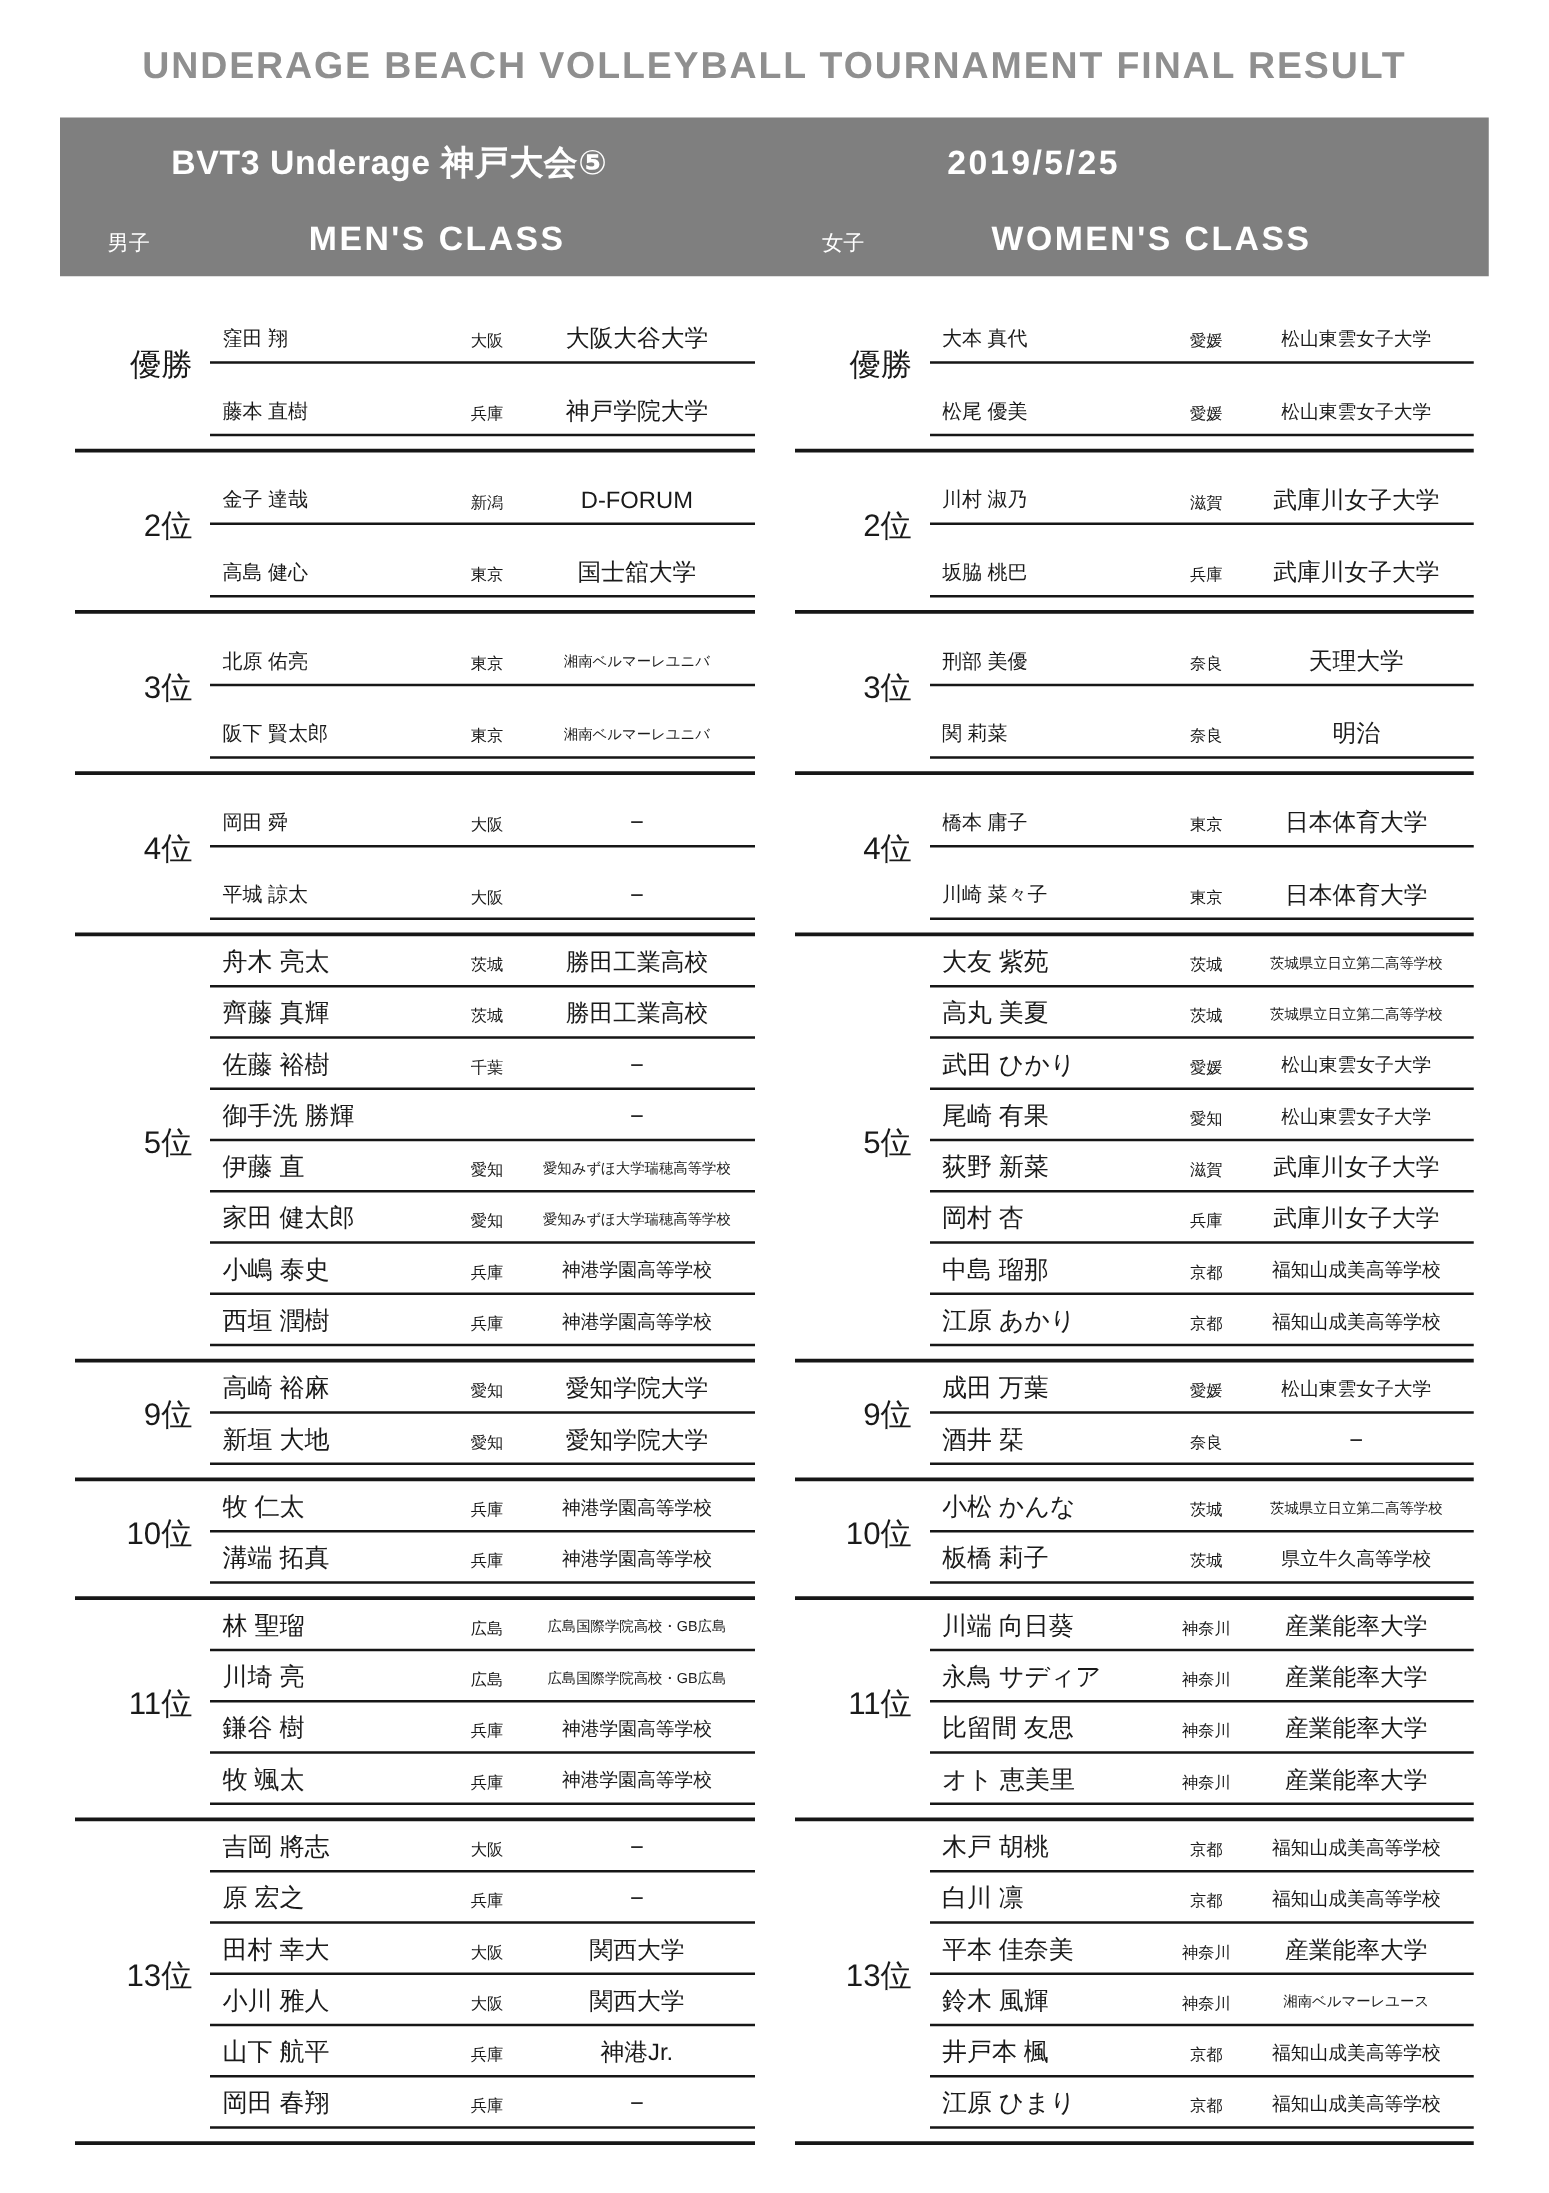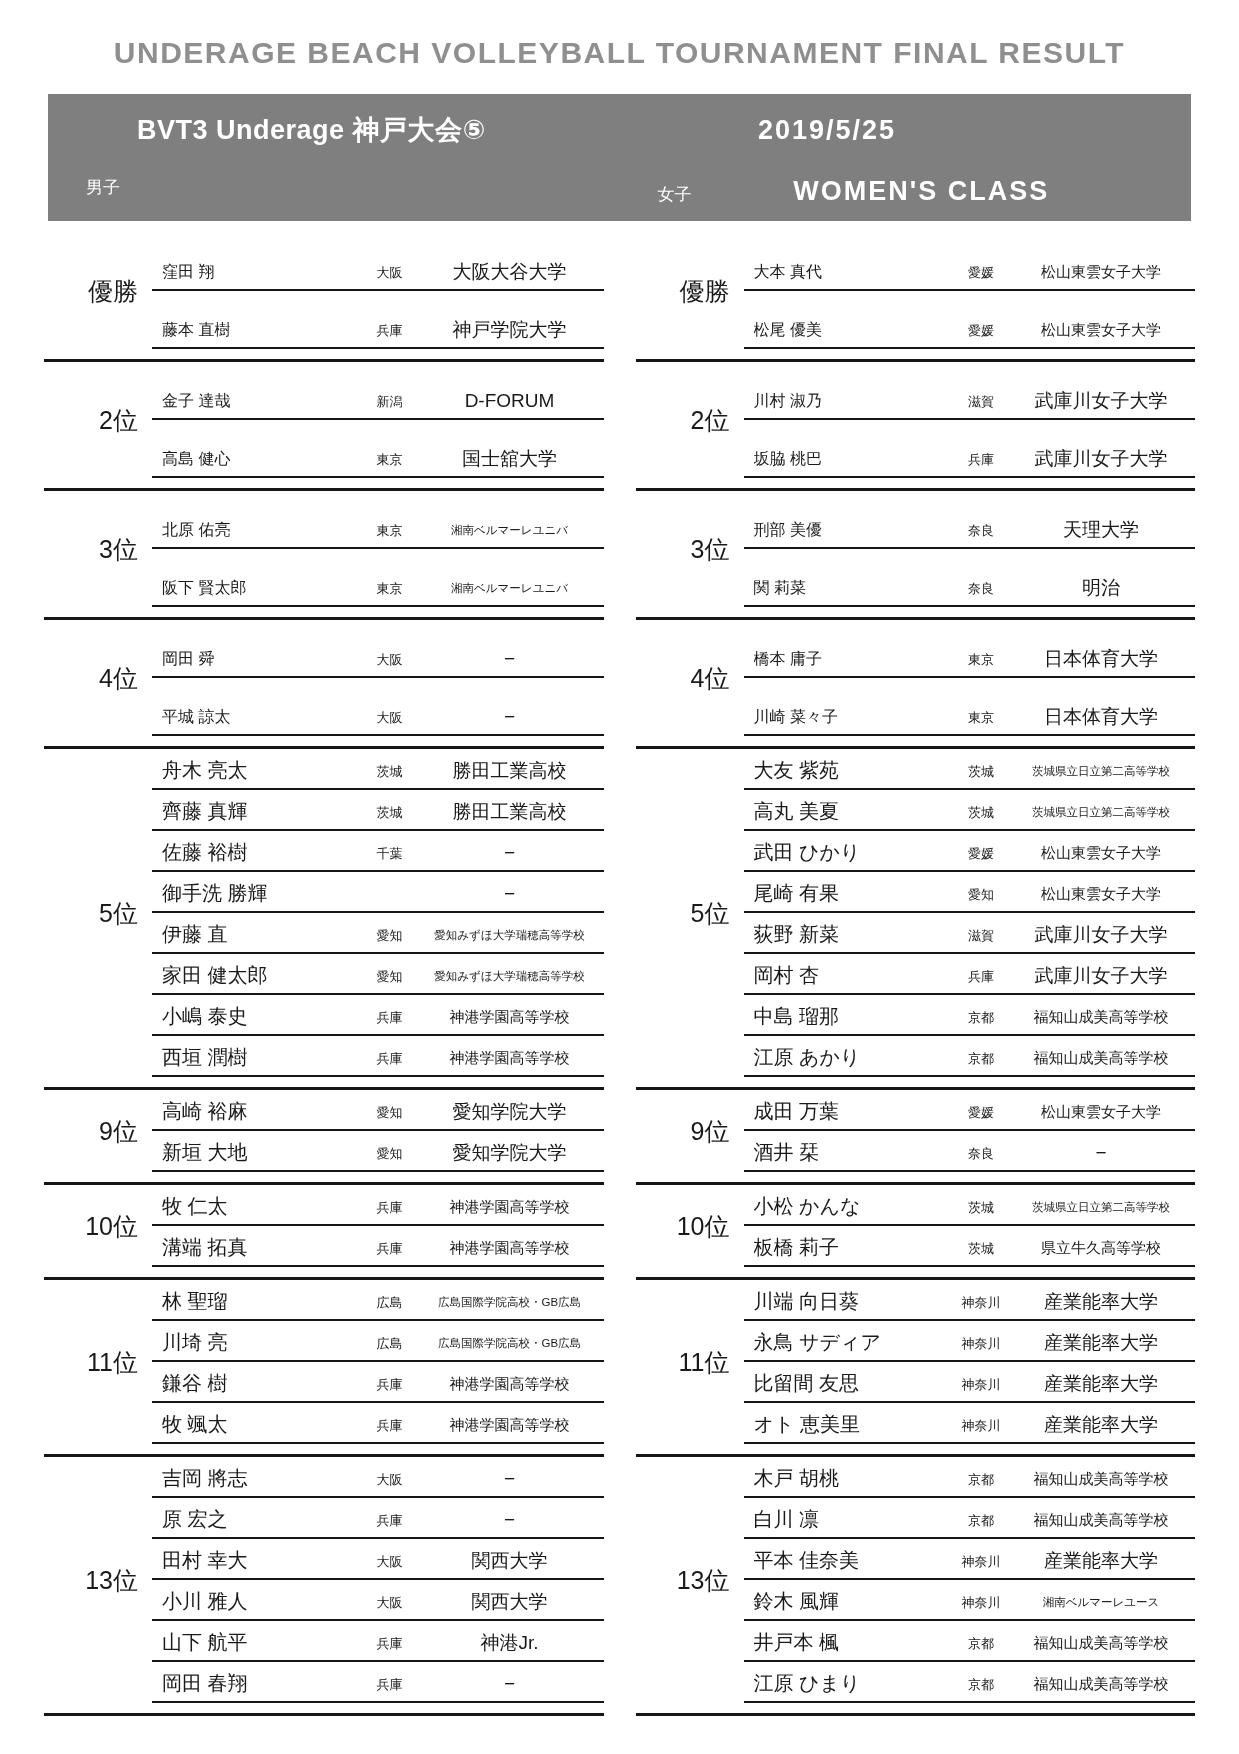--- a/index.html
+++ b/index.html
@@ -20,21 +20,21 @@
     padding:18px 0 14px 0;
   }
   .band-row1 { display:flex; align-items:baseline; }
   .tournament { font-size:27px; font-weight:bold; padding-left:89px; letter-spacing:0.5px; white-space:nowrap; }
   .date { font-size:27px; font-weight:bold; margin-left:auto; margin-right:295px; letter-spacing:2px; white-space:nowrap; }
   .band-row2 { display:flex; margin-top:28px; }
   .half { width:50%; display:flex; align-items:baseline; }
   .jp-label { font-size:17px; padding-left:38px; }
   .en-label { flex:1; text-align:center; font-size:27px; font-weight:bold; letter-spacing:2px; padding-right:40px; white-space:nowrap; }
 
-  .results { display:flex; gap:32px; padding:0 44px; margin-top:12px; }
+  .results { display:flex; gap:32px; padding:0 60px; margin-top:12px; }
   .col { flex:1; min-width:0; }
 
   .group { display:flex; border-bottom:3px solid #161616; padding-bottom:10px; }
   .rank {
     width:108px; box-sizing:border-box; padding-right:14px;
     align-self:center; text-align:right; font-size:25px; white-space:nowrap;
   }
   .entries { flex:1; min-width:0; }
   .entry {
     display:flex; align-items:flex-end;
@@ -58,20 +58,21 @@
   <div class="doc-title">UNDERAGE BEACH VOLLEYBALL TOURNAMENT FINAL RESULT</div>
 
   <div class="band">
     <div class="band-row1">
       <div class="tournament">BVT3 Underage 神戸大会⑤</div>
       <div class="date">2019/5/25</div>
     </div>
     <div class="band-row2">
       <div class="half">
         <span class="jp-label">男子</span>
+        <span class="en-label">MEN'S CLASS</span>
       </div>
       <div class="half">
         <span class="jp-label">女子</span>
         <span class="en-label">WOMEN'S CLASS</span>
       </div>
     </div>
   </div>
 
   <div class="results">
     <div class="col" id="men-col">

